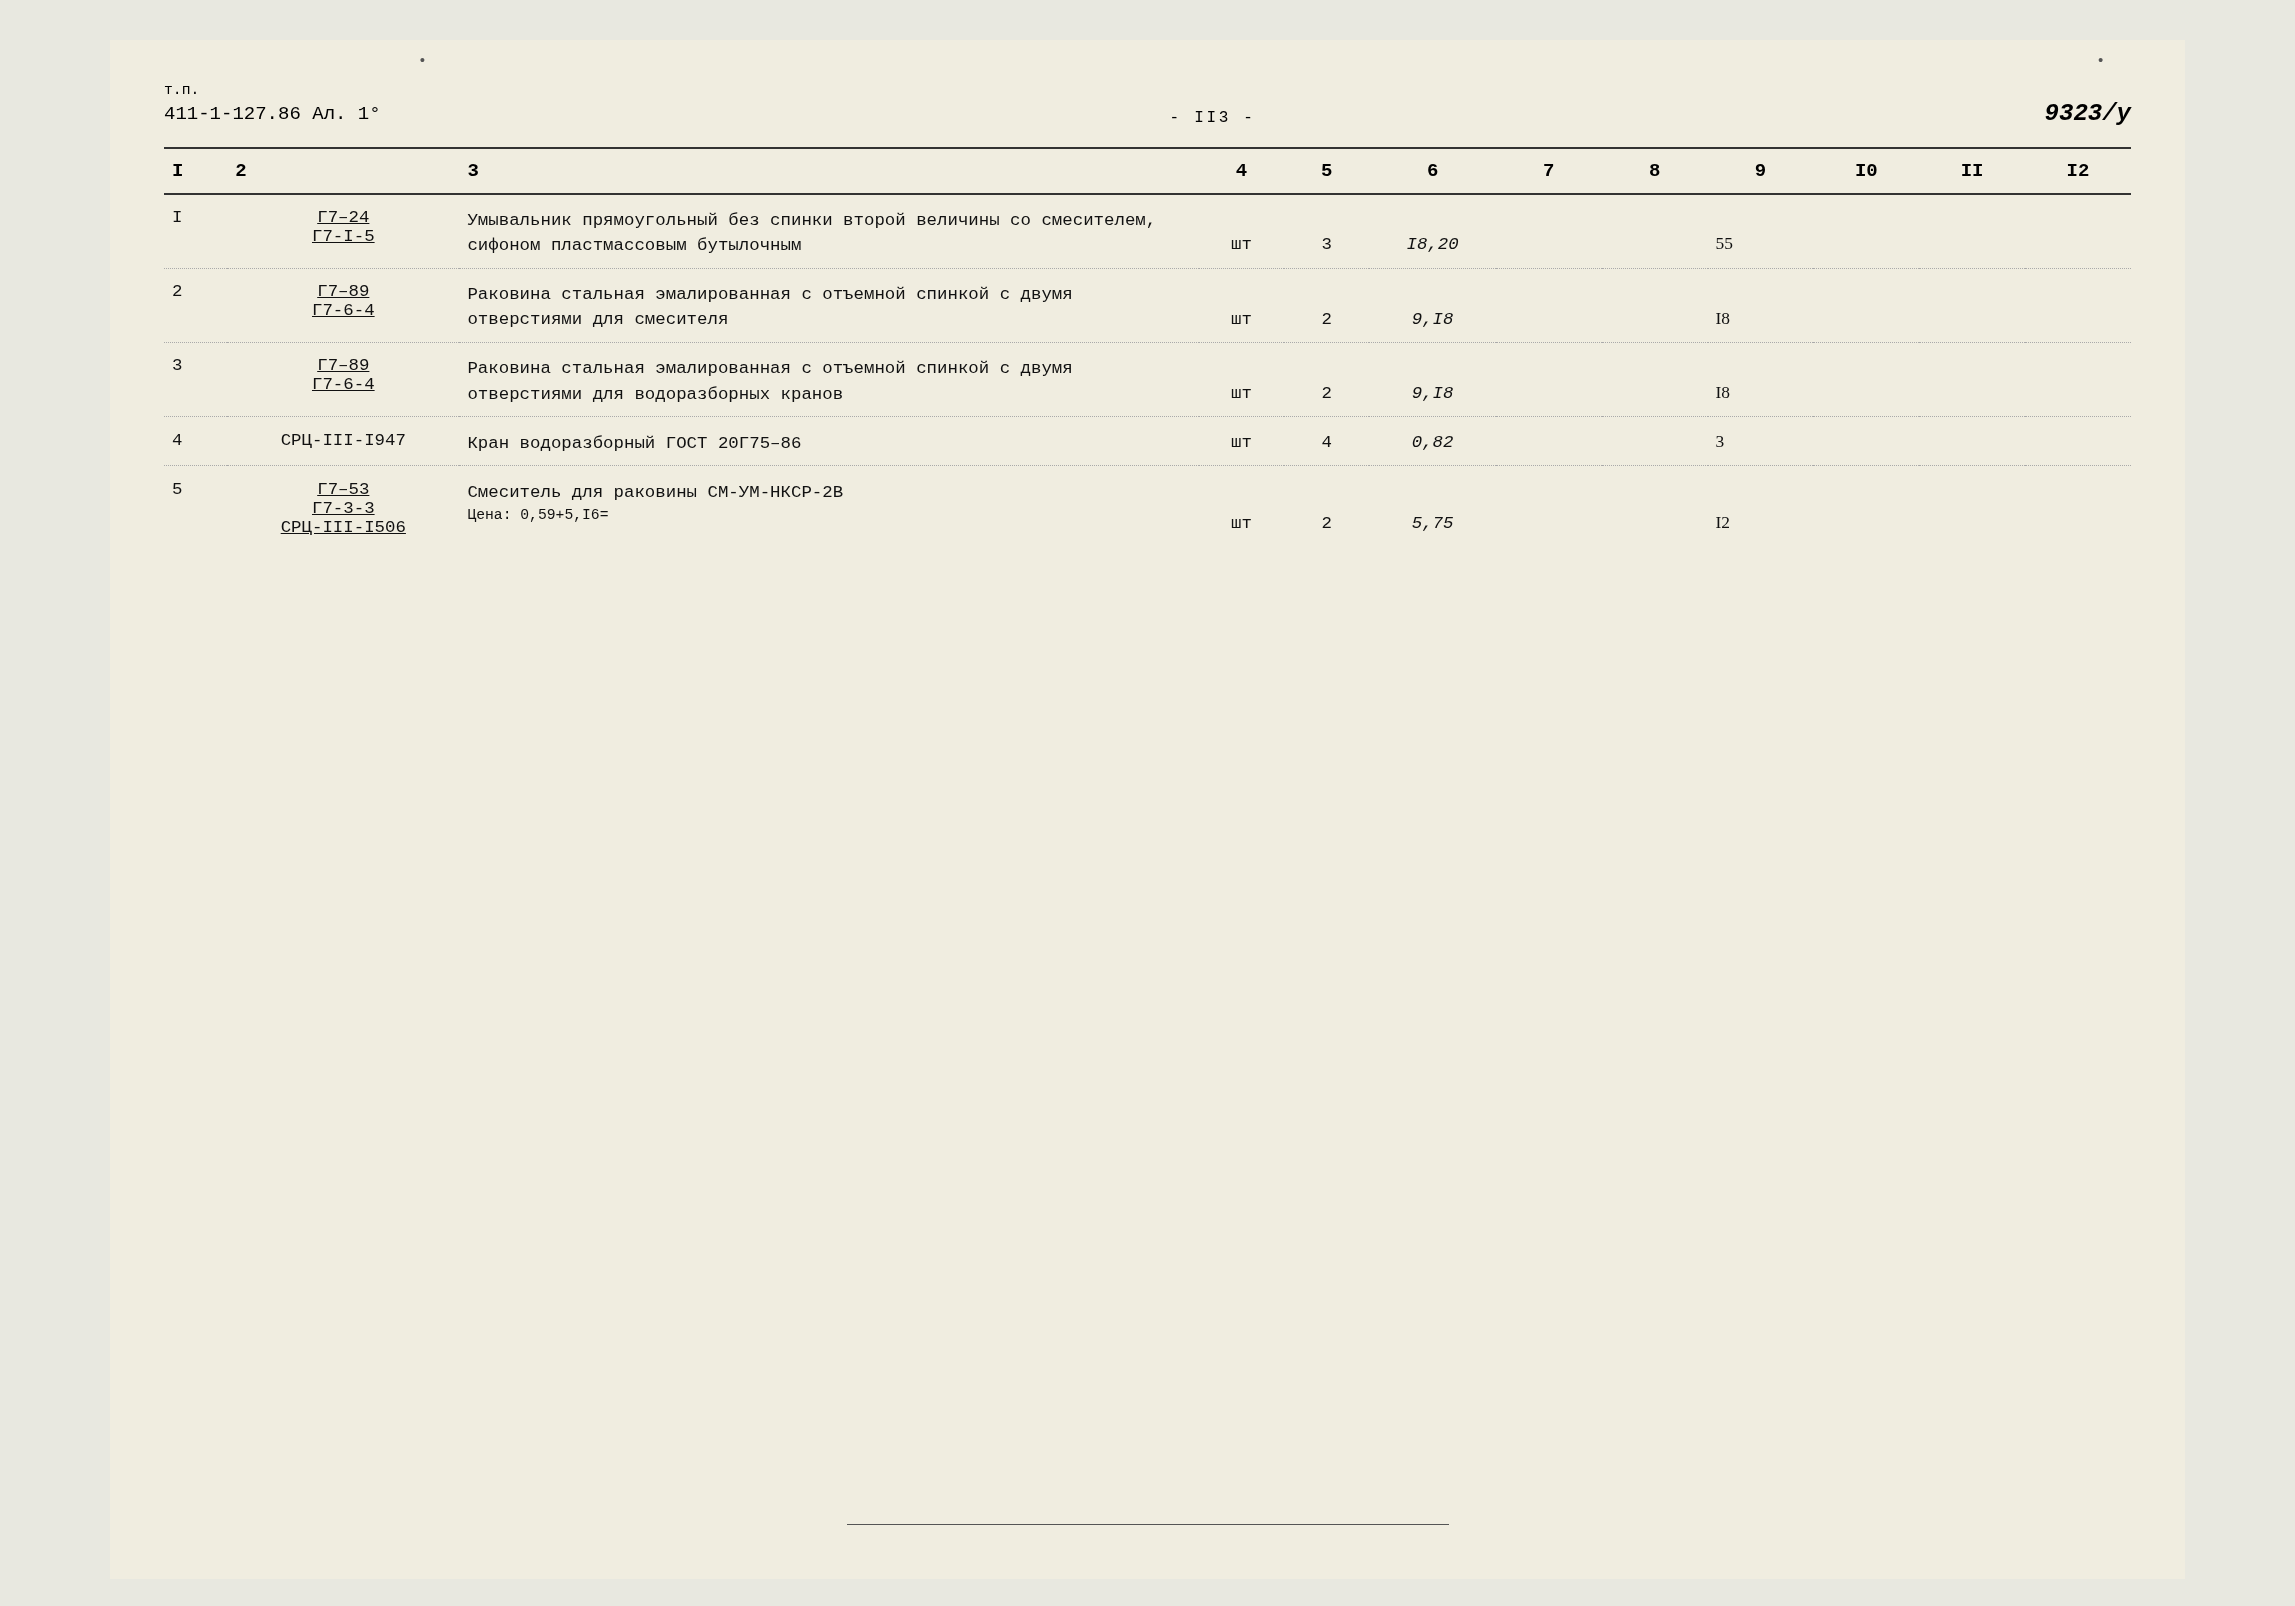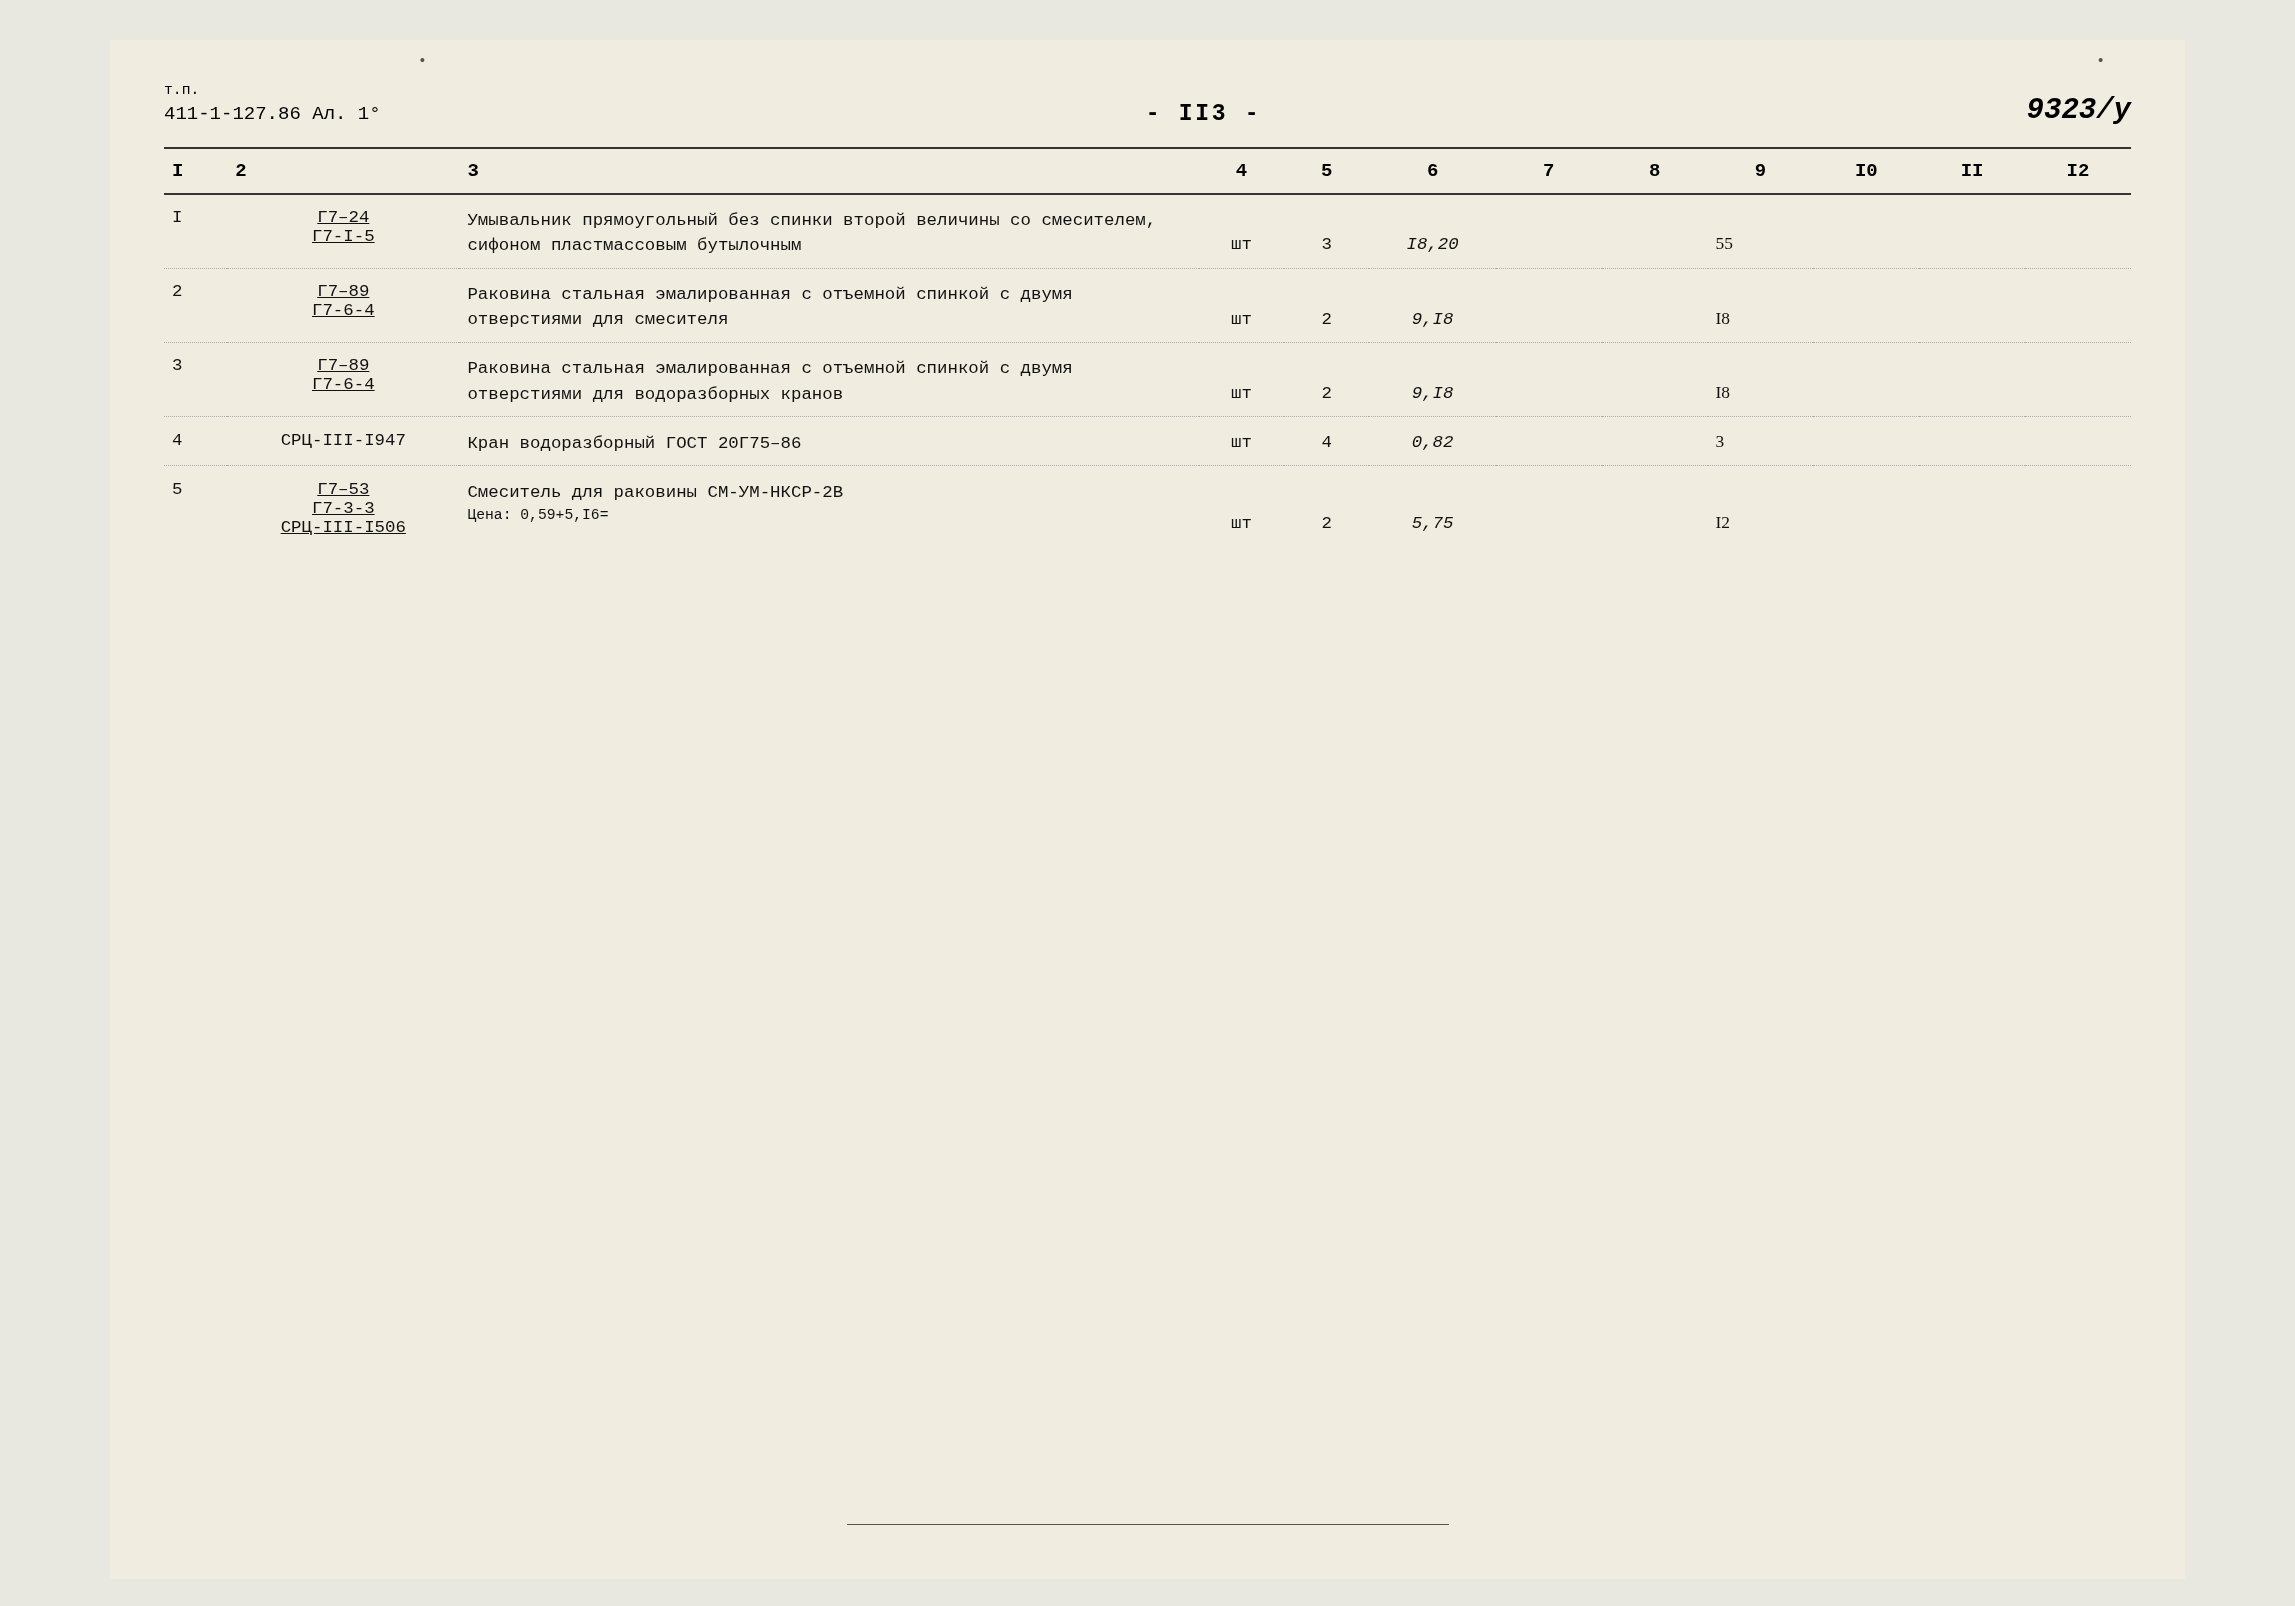--- a/index.html
+++ b/index.html
@@ -38,27 +38,26 @@
       line-height: 1.4;
     }
 
     .header-left .tn-label {
       font-size: 14.7px;
       position: relative;
       top: 0;
     }
 
     .header-center {
-      font-size: 23px;
+      font-size: 16px;
       letter-spacing: 2.7px;
-      font-weight: bold;
     }
 
     .header-right {
-      font-size: 29px;
+      font-size: 24px;
       font-style: italic;
       font-weight: bold;
     }
 
     .table-wrapper {
       width: 100%;
     }
 
     table {
       width: 100%;

